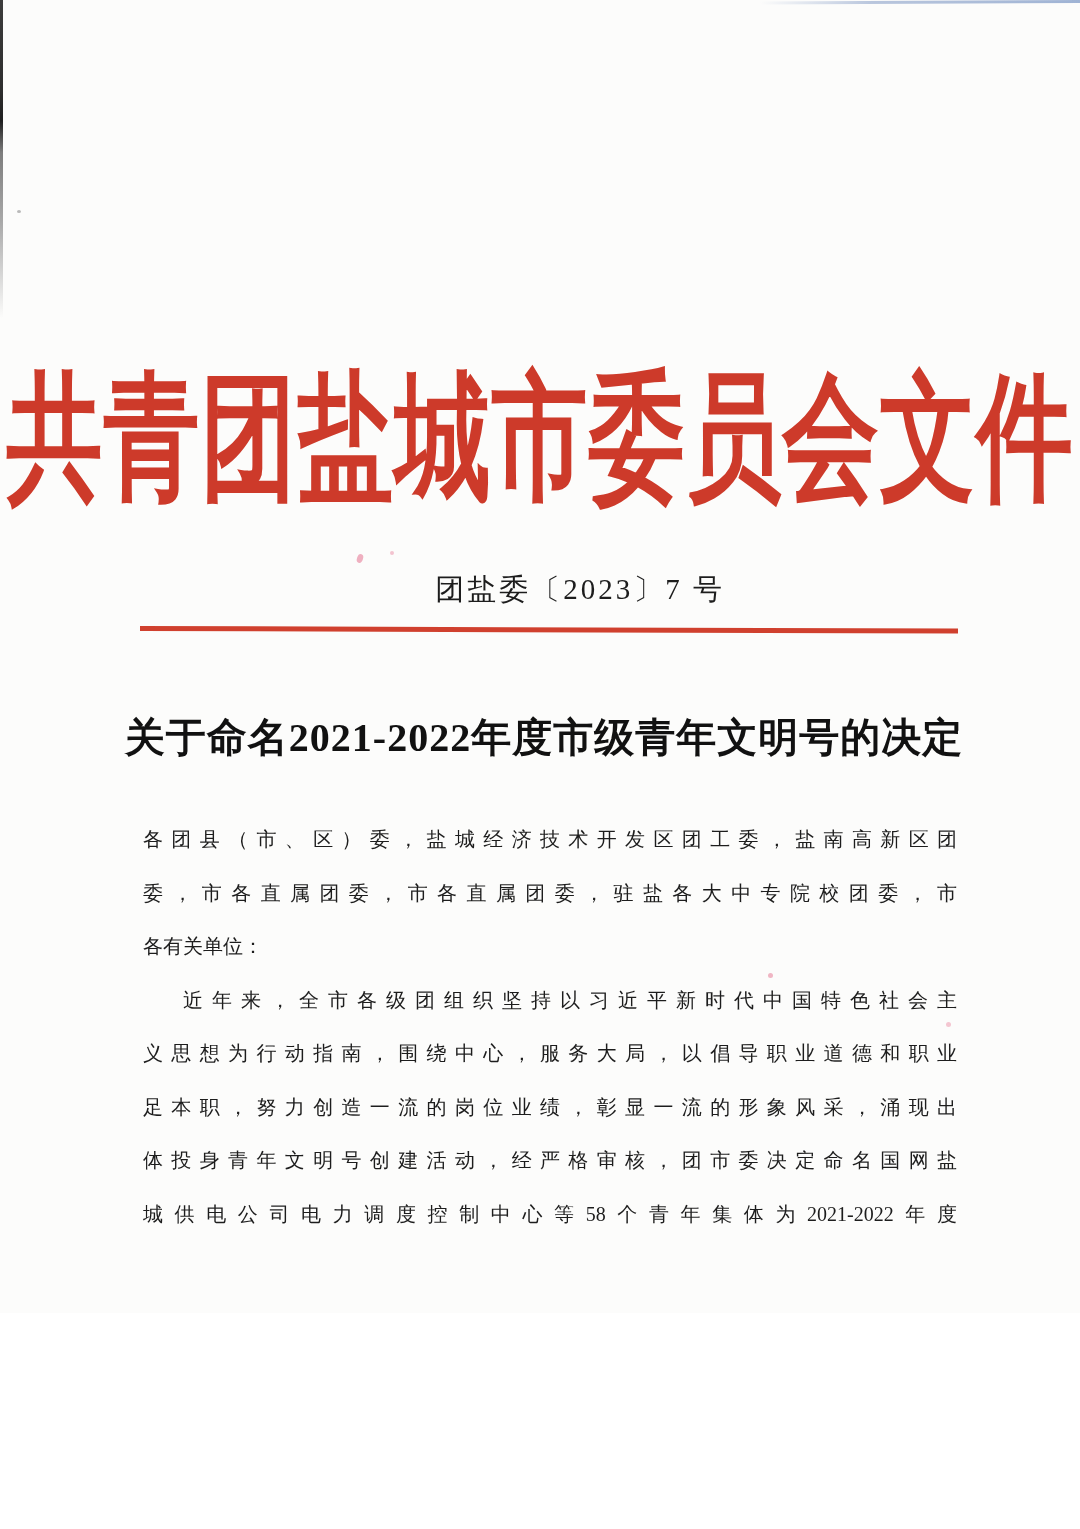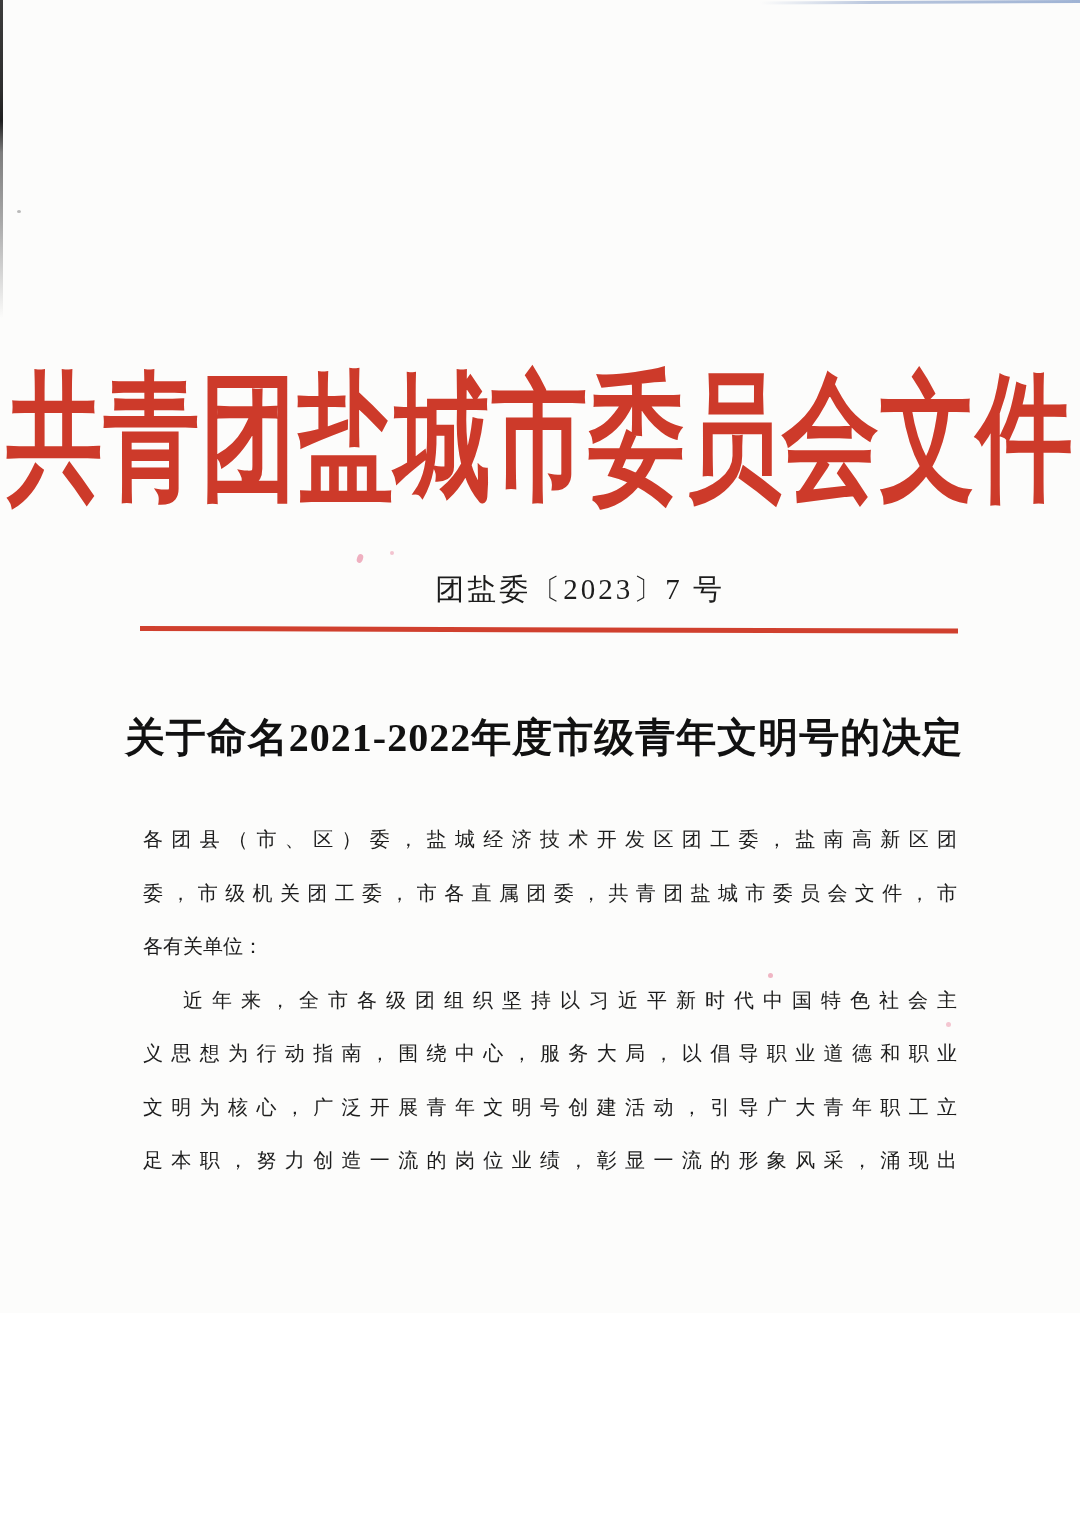--- a/index.html
+++ b/index.html
@@ -137,23 +137,24 @@
   <div class="red-header">共青团盐城市委员会文件</div>
 
   <div class="doc-number">团盐委〔2023〕7 号</div>
 
   <div class="red-rule"></div>
 
   <h1 class="doc-title">关于命名2021-2022年度市级青年文明号的决定</h1>
 
   <div class="body-text">
     <div class="line">各团县（市、区）委，盐城经济技术开发区团工委，盐南高新区团</div>
-    <div class="line">委，市级机关团工委，市各直属团委，共青团盐城市委员会文件，市</div>
+    <div class="line">委，市各直属团委，市各直属团委，驻盐各大中专院校团委，市</div>
     <div class="line short">各有关单位：</div>
     <div class="line indent">近年来，全市各级团组织坚持以习近平新时代中国特色社会主</div>
     <div class="line">义思想为行动指南，围绕中心，服务大局，以倡导职业道德和职业</div>
-    <div class="line">文明为核心，广泛开展青年文明号创建活动，引导广大青年职工立</div>
     <div class="line">足本职，努力创造一流的岗位业绩，彰显一流的形象风采，涌现出</div>
+    <div class="line">体投身青年文明号创建活动，经严格审核，团市委决定命名国网盐</div>
+    <div class="line">城供电公司电力调度控制中心等58个青年集体为2021-2022年度</div>
   </div>
 
   <div class="page-number">— 1 —</div>
 
 </div>
 
 </body></html>

